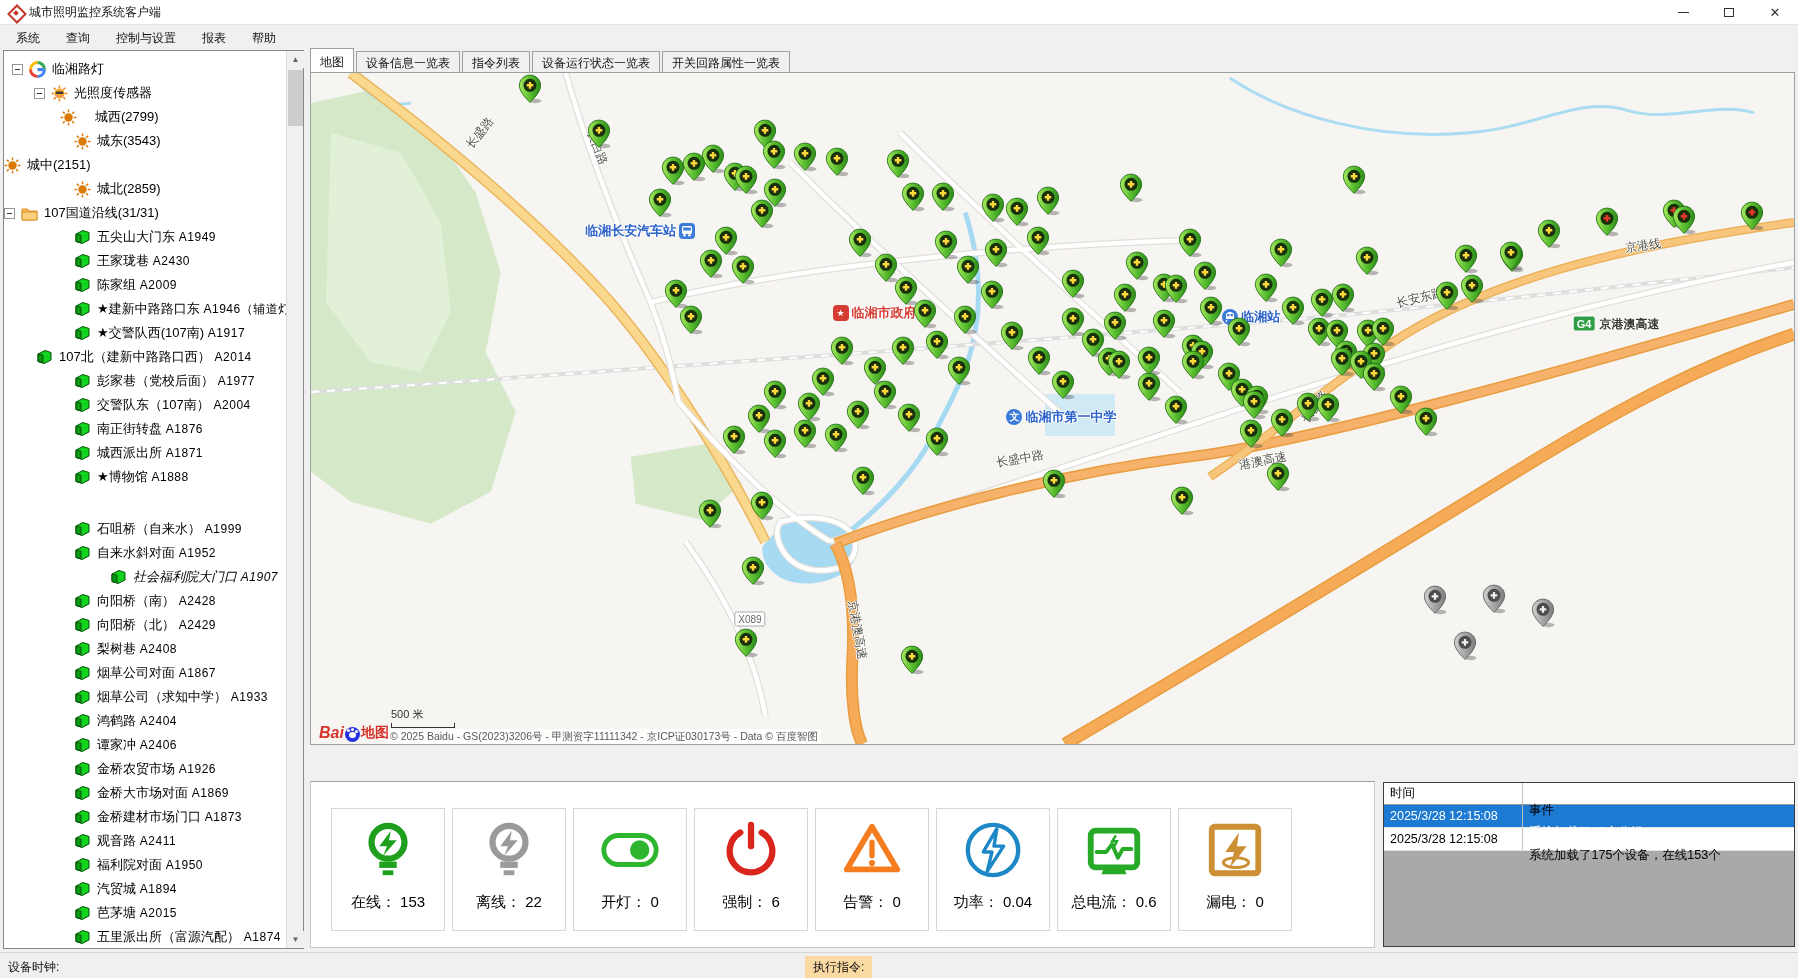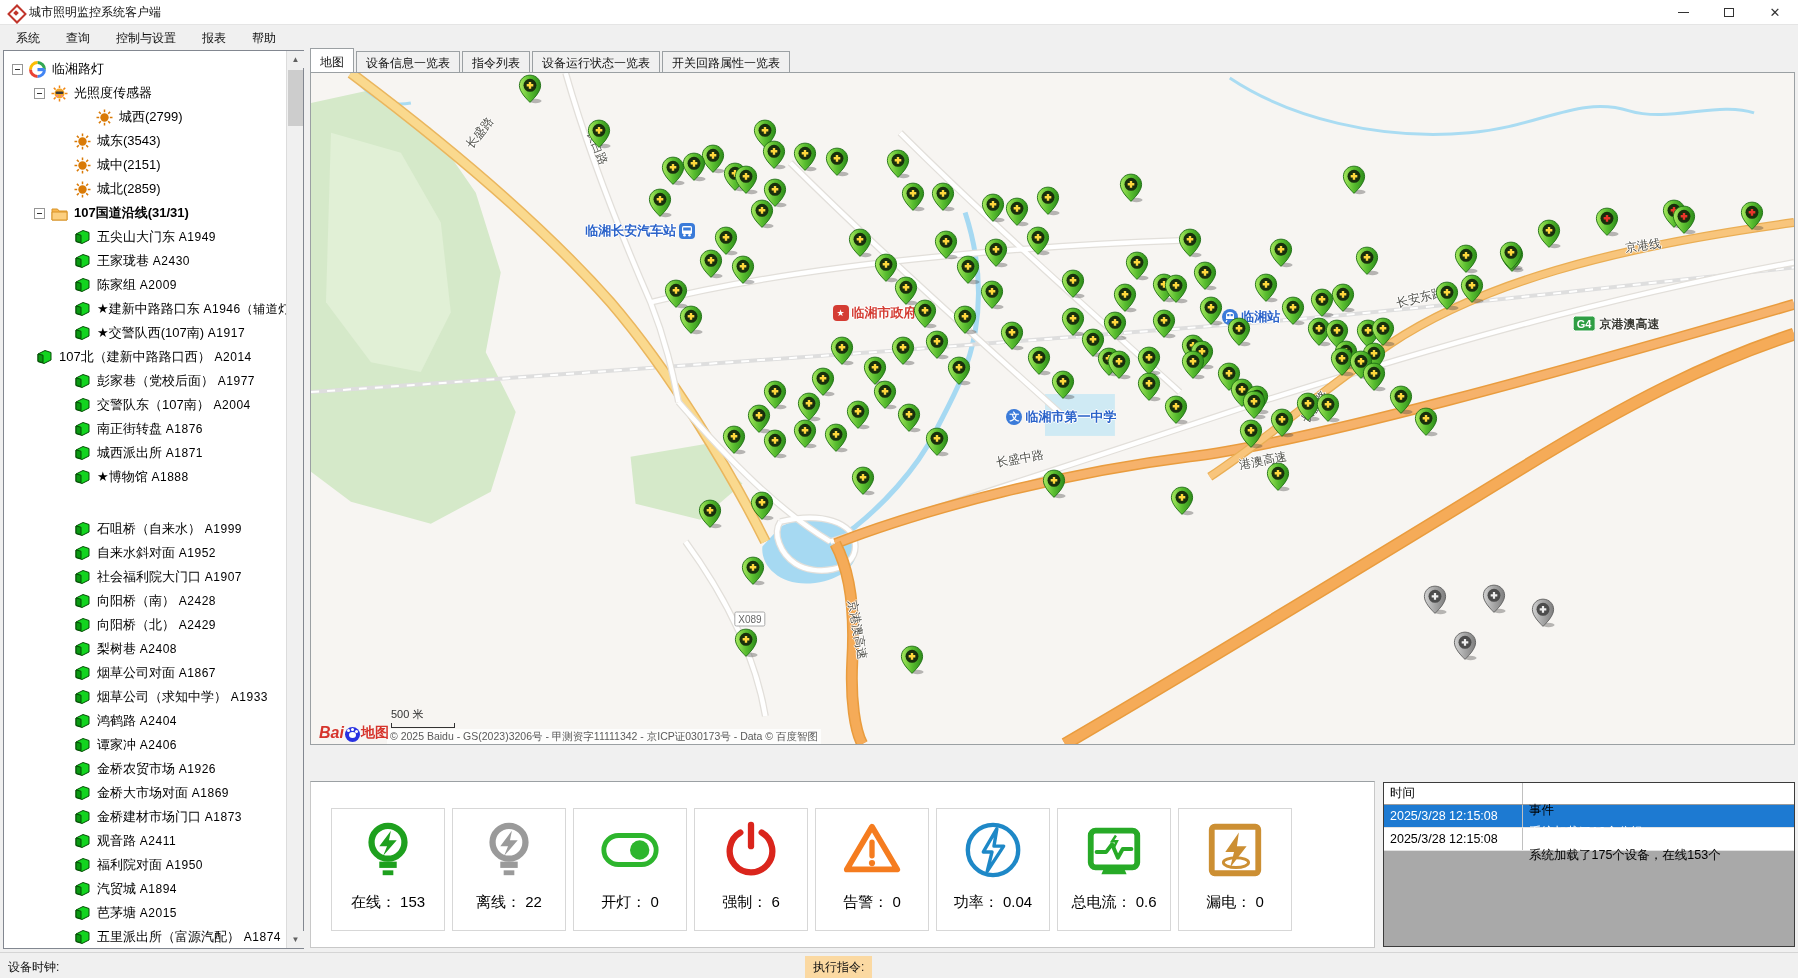--- a/index.html
+++ b/index.html
@@ -175,21 +175,21 @@
               <line x1="12.4" y1="4.6" x2="14.2" y2="2.8"></line>
             </g>
             <circle cx="8.5" cy="8.5" r="5" fill="#f6a623"></circle>
             <rect x="4.6" y="6.6" width="7.8" height="2.4" rx="1" fill="#3a3a3a"></rect>
             <circle cx="6.3" cy="11" r="1" fill="#f27d9d"></circle>
             <circle cx="10.7" cy="11" r="1" fill="#f27d9d"></circle>
           </svg>
         </div>
         <div class="tlabel">光照度传感器</div>
       </div>
-      <div class="trow" style="padding-left: 92px;">
+      <div class="trow" style="padding-left: 56px; gap: 12px;">
         <div class="ticon">
           <svg viewBox="0 0 17 17">
             <g stroke="#d97a06" stroke-width="1.5">
               <line x1="8.5" y1="0.5" x2="8.5" y2="3.2"></line>
               <line x1="8.5" y1="13.8" x2="8.5" y2="16.5"></line>
               <line x1="0.5" y1="8.5" x2="3.2" y2="8.5"></line>
               <line x1="13.8" y1="8.5" x2="16.5" y2="8.5"></line>
               <line x1="2.9" y1="2.9" x2="4.8" y2="4.8"></line>
               <line x1="12.2" y1="12.2" x2="14.1" y2="14.1"></line>
               <line x1="2.9" y1="14.1" x2="4.8" y2="12.2"></line>
@@ -211,21 +211,21 @@
               <line x1="2.9" y1="2.9" x2="4.8" y2="4.8"></line>
               <line x1="12.2" y1="12.2" x2="14.1" y2="14.1"></line>
               <line x1="2.9" y1="14.1" x2="4.8" y2="12.2"></line>
               <line x1="12.2" y1="4.8" x2="14.1" y2="2.9"></line>
             </g>
             <circle cx="8.5" cy="8.5" r="4.2" fill="#d97a06"></circle>
           </svg>
         </div>
         <div class="tlabel">城东(3543)</div>
       </div>
-      <div class="trow" style="padding-left: 70px;">
+      <div class="trow" style="">
         <div class="ticon">
           <svg viewBox="0 0 17 17">
             <g stroke="#d97a06" stroke-width="1.5">
               <line x1="8.5" y1="0.5" x2="8.5" y2="3.2"></line>
               <line x1="8.5" y1="13.8" x2="8.5" y2="16.5"></line>
               <line x1="0.5" y1="8.5" x2="3.2" y2="8.5"></line>
               <line x1="13.8" y1="8.5" x2="16.5" y2="8.5"></line>
               <line x1="2.9" y1="2.9" x2="4.8" y2="4.8"></line>
               <line x1="12.2" y1="12.2" x2="14.1" y2="14.1"></line>
               <line x1="2.9" y1="14.1" x2="4.8" y2="12.2"></line>
@@ -247,21 +247,21 @@
               <line x1="2.9" y1="2.9" x2="4.8" y2="4.8"></line>
               <line x1="12.2" y1="12.2" x2="14.1" y2="14.1"></line>
               <line x1="2.9" y1="14.1" x2="4.8" y2="12.2"></line>
               <line x1="12.2" y1="4.8" x2="14.1" y2="2.9"></line>
             </g>
             <circle cx="8.5" cy="8.5" r="4.2" fill="#d97a06"></circle>
           </svg>
         </div>
         <div class="tlabel">城北(2859)</div>
       </div>
-      <div class="trow" style="padding-left: 30px; font-weight: bold;">
+      <div class="trow" style="">
         <div class="expander"></div>
         <div class="ticon">
           <svg viewBox="0 0 17 17">
             <path d="M1,4 h5.5 l1.5,2 H16 v9 H1 Z" fill="#f9b64e" stroke="#d89428"></path>
             <path d="M1,7 h15 v8 H1 Z" fill="#fccf7f" stroke="#d89428"></path>
           </svg>
         </div>
         <div class="tlabel">107国道沿线(31/31)</div>
       </div>
       <div class="trow" style="padding-left: 70px;">
@@ -387,21 +387,21 @@
       <div class="trow" style="padding-left: 70px;">
         <div class="ticon">
           <svg viewBox="0 0 17 17">
             <polygon points="2,5 9,1.5 15,3.5 15,11 8,14.5 2,12.5" fill="#12d41f" stroke="#054d05"></polygon>
             <polygon points="2,5 7,6.2 7,13.6 2,12.5" fill="#0a9812" stroke="#054d05"></polygon>
           </svg>
         </div>
         <div class="tlabel">自来水斜对面</div>
         <div class="tcode">&nbsp;A1952</div>
       </div>
-      <div class="trow" style="padding-left: 70px;">
+      <div class="trow" style="padding-left: 106px; font-style: italic;">
         <div class="ticon">
           <svg viewBox="0 0 17 17">
             <polygon points="2,5 9,1.5 15,3.5 15,11 8,14.5 2,12.5" fill="#12d41f" stroke="#054d05"></polygon>
             <polygon points="2,5 7,6.2 7,13.6 2,12.5" fill="#0a9812" stroke="#054d05"></polygon>
           </svg>
         </div>
         <div class="tlabel">社会福利院大门口</div>
         <div class="tcode">&nbsp;A1907</div>
       </div>
       <div class="trow" style="padding-left: 70px;">

